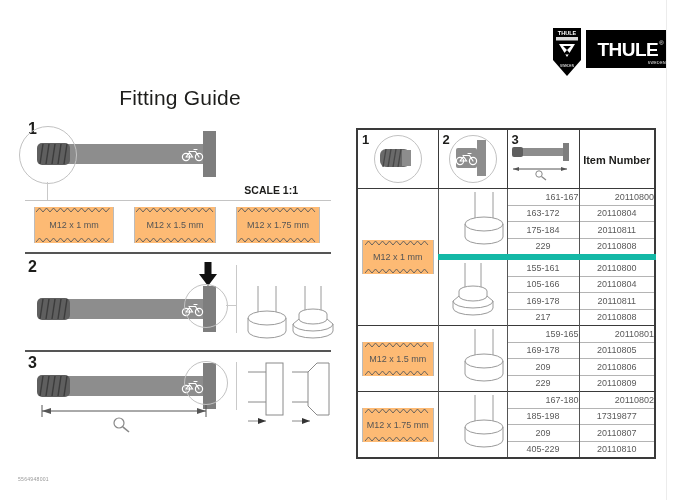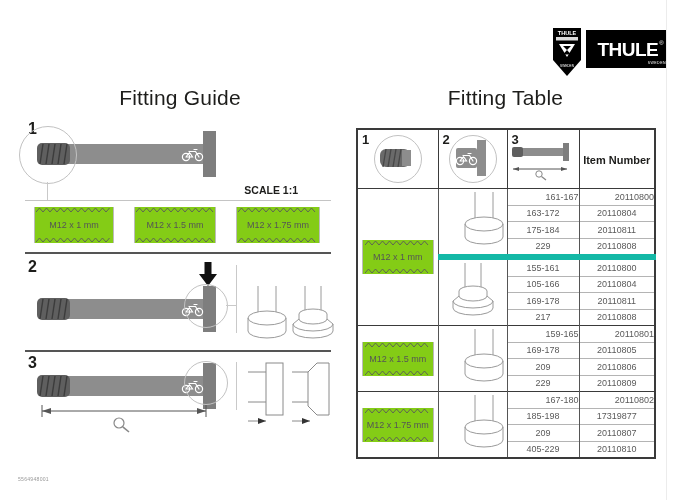--- a/index.html
+++ b/index.html
@@ -24,21 +24,21 @@
 
   .rule{position:absolute;background:#c4c4c4;height:1px;}
   .rule.dark{background:#555;height:2px;}
 
   .circle{position:absolute;border:1.2px solid #c2c2c2;border-radius:50%;}
   .vline{position:absolute;width:1px;background:#c9c9c9;}
   .hline{position:absolute;height:1px;background:#c9c9c9;}
 
   
   .thread-box{display:flex;flex-direction:column;justify-content:space-between;align-items:center;
-              border-left:1px solid #bbb;border-right:1px solid #bbb;background:#84cc16;}
+              border-left:1px solid #bbb;border-right:1px solid #bbb;background:#fdba74;}
   .thread-box .thread-text{font-size:9px;color:#555;white-space:nowrap;padding:1px 2px;}
   .left-threads .thread-box{position:absolute;height:36px;}
 
   
   table.fit{position:absolute;left:356px;top:128px;border-collapse:collapse;table-layout:fixed;
             border:2px solid #3a3a3a;background:#fff;}
   table.fit td{padding:0;}
   td.hdr{border:1.5px solid #3a3a3a;position:relative;vertical-align:middle;text-align:center;height:58px;}
   .hdr-num{position:absolute;left:4px;top:2px;font-size:13px;font-weight:800;color:#1d1d1b;}
   .hdr-item{font-size:11px;font-weight:700;color:#1d1d1b;margin-top:40px;}
@@ -215,21 +215,20 @@
   <svg style="position:absolute;left:290px;top:360px" width="46" height="66" viewBox="0 0 46 66">
     <g stroke="#8a8a8a" fill="none" stroke-width="1">
       <line x1="2" y1="12" x2="18" y2="12"></line>
         <line x1="2" y1="42" x2="18" y2="42"></line>
       <path d="M18,12 L27,3 H39 V55 H27 L18,46 Z" fill="#fff"></path>
       <line x1="2" y1="61" x2="20" y2="61"></line>
     </g>
     <polygon points="20,61 12,58 12,64" fill="#333"></polygon>
   </svg>
 
-  <div class="panel-title" id="table-title">Fitting Table</div>
 
   <table class="fit">
     <colgroup>
         <col style="width:81px">
         <col style="width:69px">
         <col style="width:72px">
         <col style="width:76px">
       </colgroup>
     <tbody>
       <tr>

